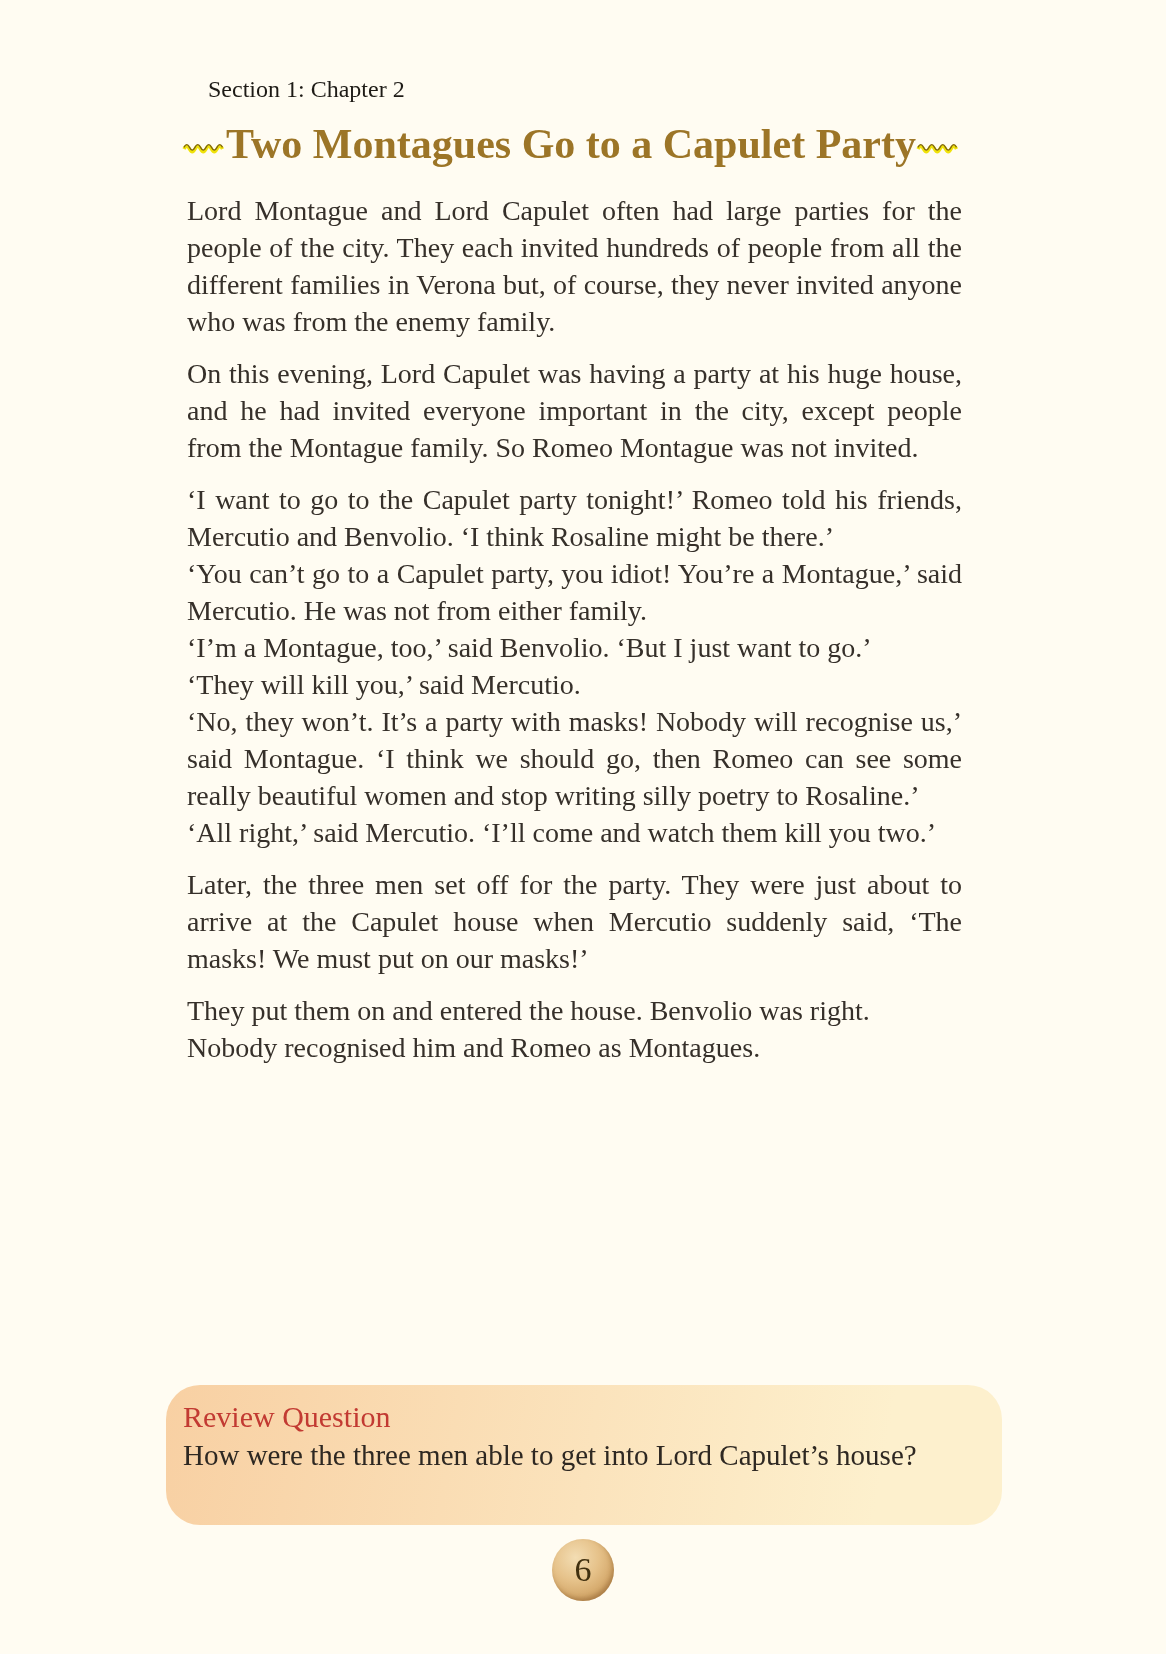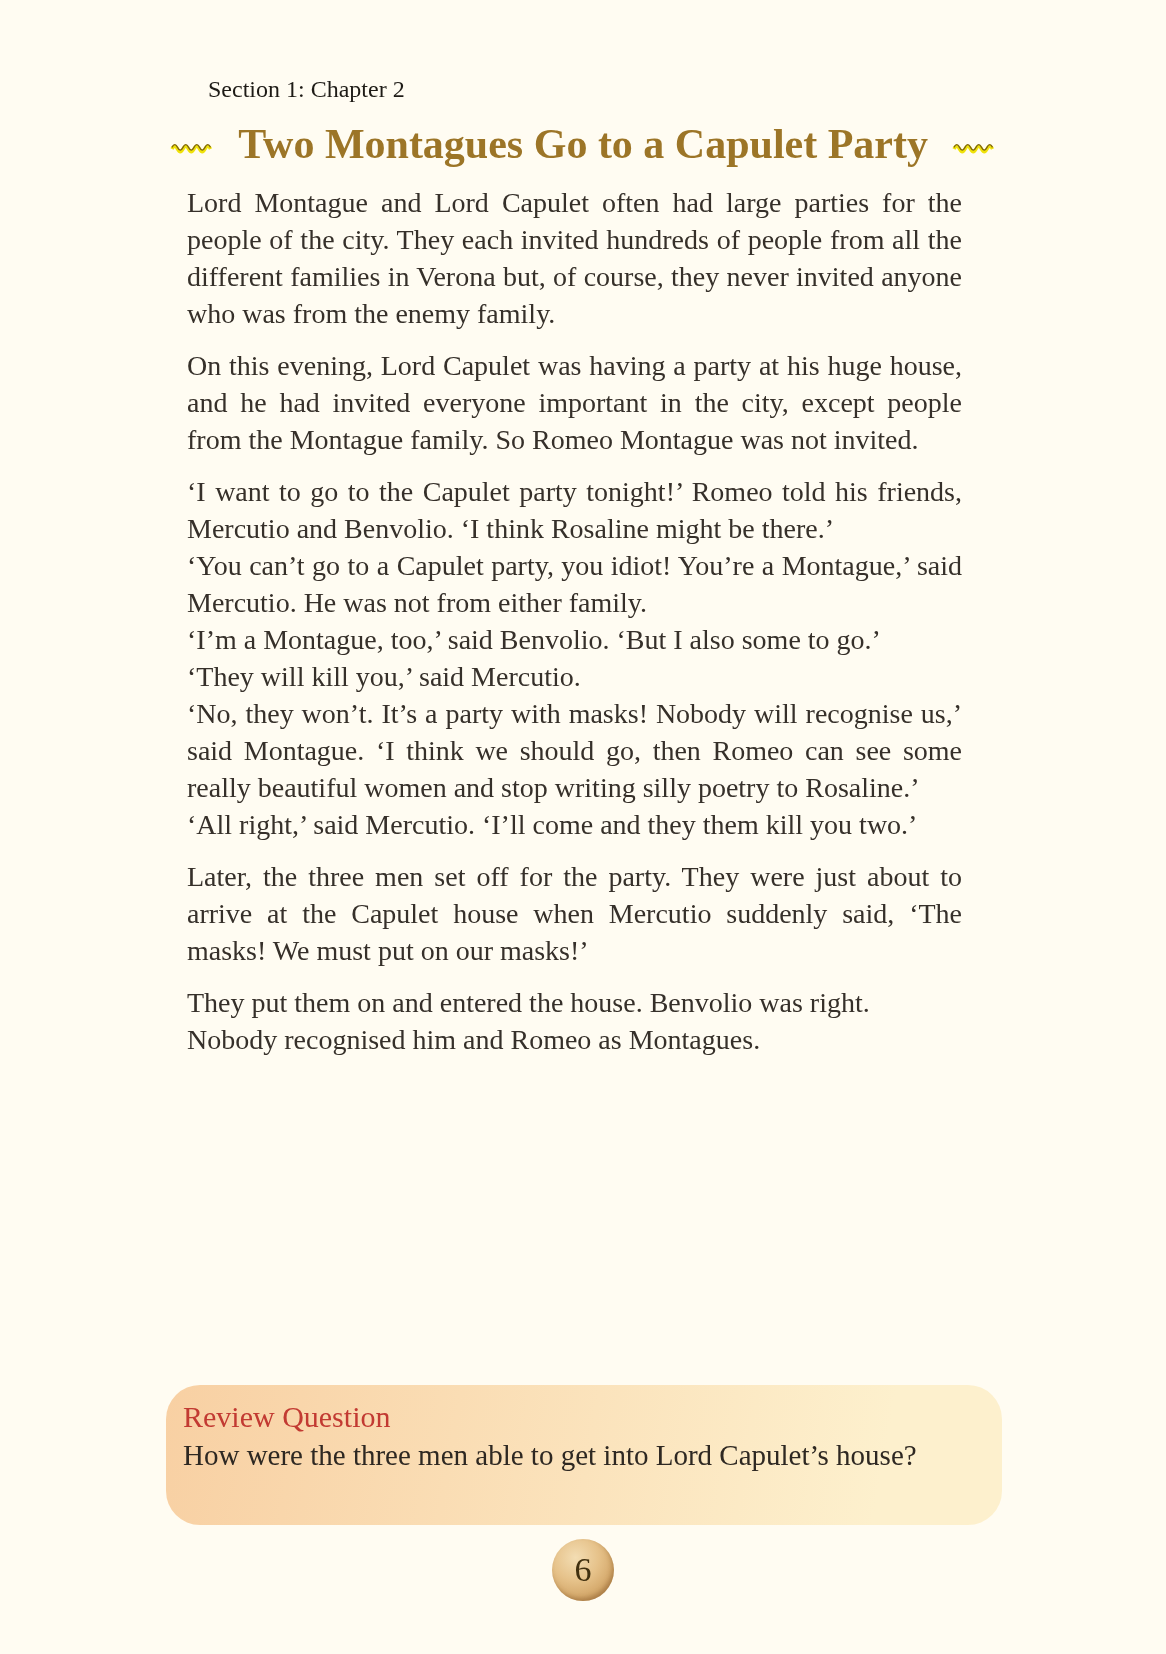--- a/index.html
+++ b/index.html
@@ -31,23 +31,22 @@
     font-size: 24px;
     line-height: 1.25;
     margin-left: 52px;
     margin-bottom: 16px;
     color: #1e1b16;
   }
   .section-header .bold { font-weight: normal; }
   .title-row {
     display: flex;
     align-items: center;
-    justify-content: flex-end;
-    gap: 24px;
-    margin-bottom: 16px;
+    justify-content: center;
+    margin-bottom: 24px;
     width: 850px;
     margin-left: -10px;
   }
   .chapter-title {
     font-size: 42px;
     line-height: 1.15;
     color: var(--title_color);
     white-space: nowrap;
   }
   .squiggle { flex: 0 0 auto; display: block; margin-top: 8px; }
@@ -121,24 +120,24 @@
     <div class="story">
       <div class="block">
         <p>Lord Montague and Lord Capulet often had large parties for the people of the city. They each invited hundreds of people from all the different families in Verona but, of course, they never invited anyone who was from the enemy family.</p>
       </div>
       <div class="block">
         <p>On this evening, Lord Capulet was having a party at his huge house, and he had invited everyone important in the city, except people from the Montague family. So Romeo Montague was not invited.</p>
       </div>
       <div class="block">
         <p>‘I want to go to the Capulet party tonight!’ Romeo told his friends, Mercutio and Benvolio. ‘I think Rosaline might be there.’</p>
         <p>‘You can’t go to a Capulet party, you idiot! You’re a Montague,’ said Mercutio. He was not from either family.</p>
-        <p>‘I’m a Montague, too,’ said Benvolio. ‘But I also some to go.’</p>
+        <p>‘I’m a Montague, too,’ said Benvolio. ‘But I just want to go.’</p>
         <p>‘They will kill you,’ said Mercutio.</p>
         <p>‘No, they won’t. It’s a party with masks! Nobody will recognise us,’ said Montague. ‘I think we should go, then Romeo can see some really beautiful women and stop writing silly poetry to Rosaline.’</p>
-        <p>‘All right,’ said Mercutio. ‘I’ll come and they them kill you two.’</p>
+        <p>‘All right,’ said Mercutio. ‘I’ll come and watch them kill you two.’</p>
       </div>
       <div class="block">
         <p>Later, the three men set off for the party. They were just about to arrive at the Capulet house when Mercutio suddenly said, ‘The masks! We must put on our masks!’</p>
       </div>
       <div class="block">
         <p>They put them on and entered the house. Benvolio was right.
 Nobody recognised him and Romeo as Montagues.</p>
       </div>
     </div>
 

